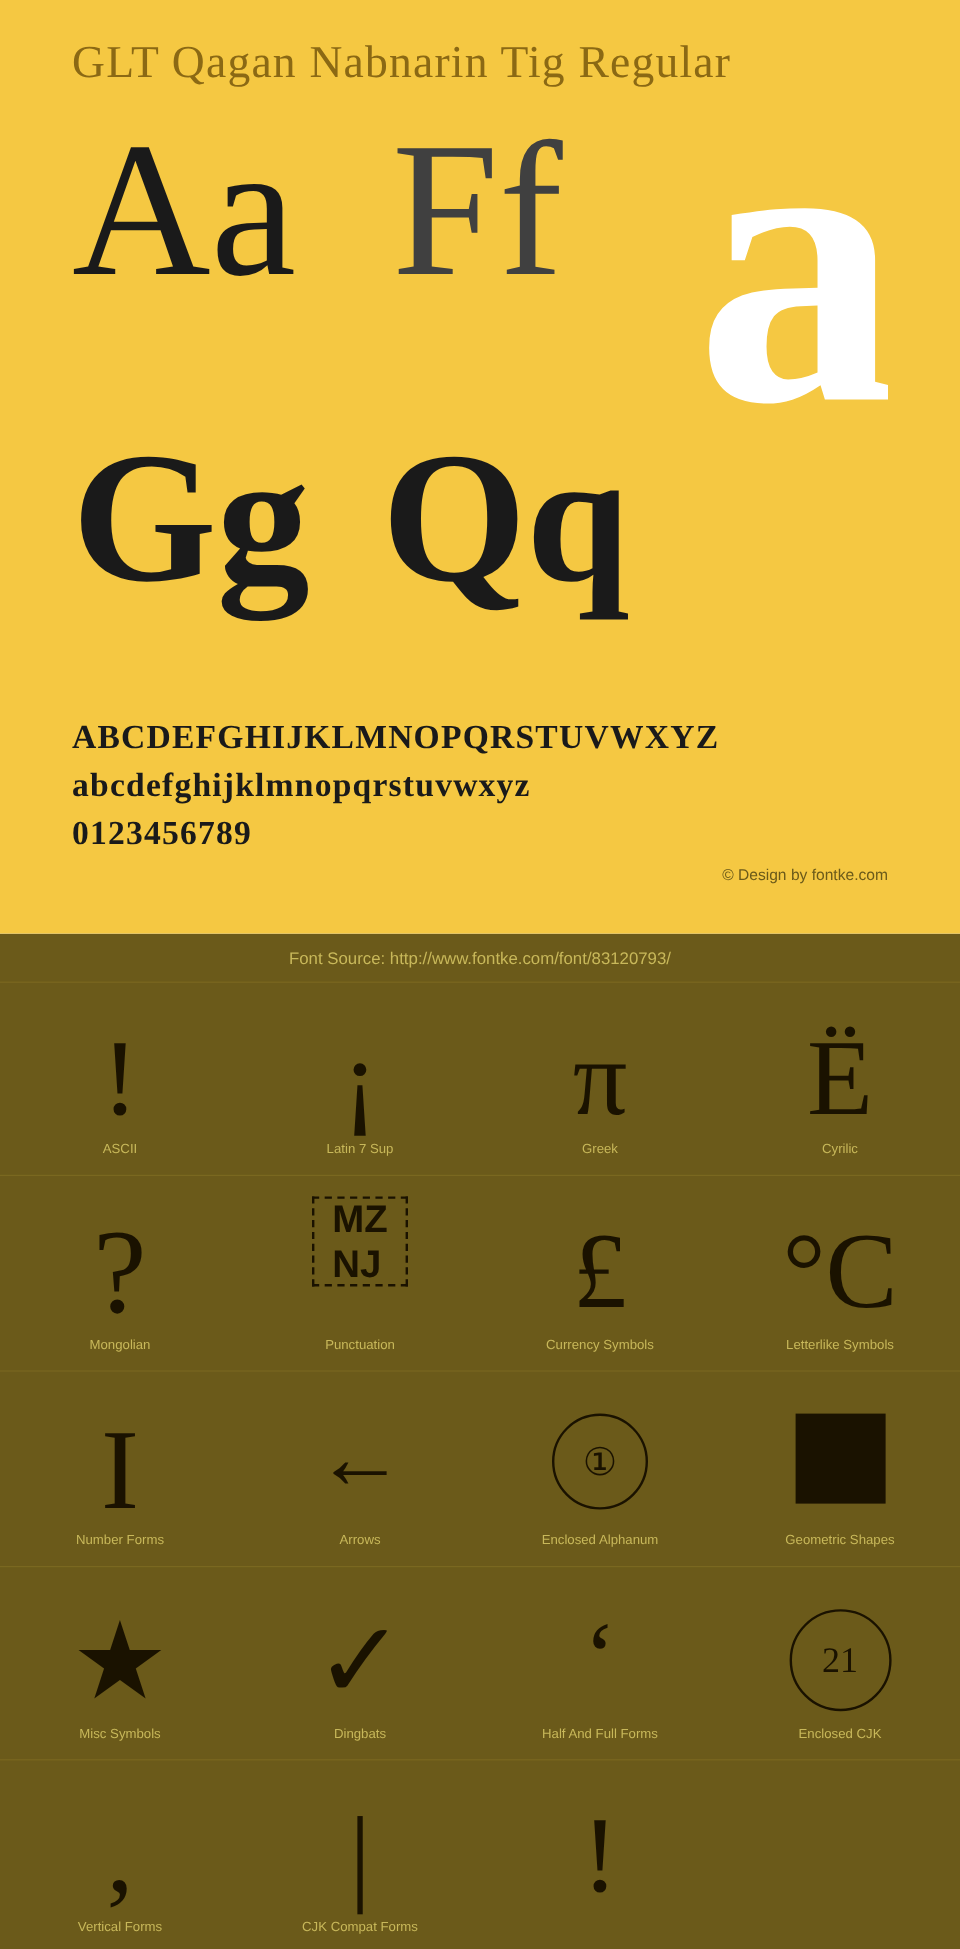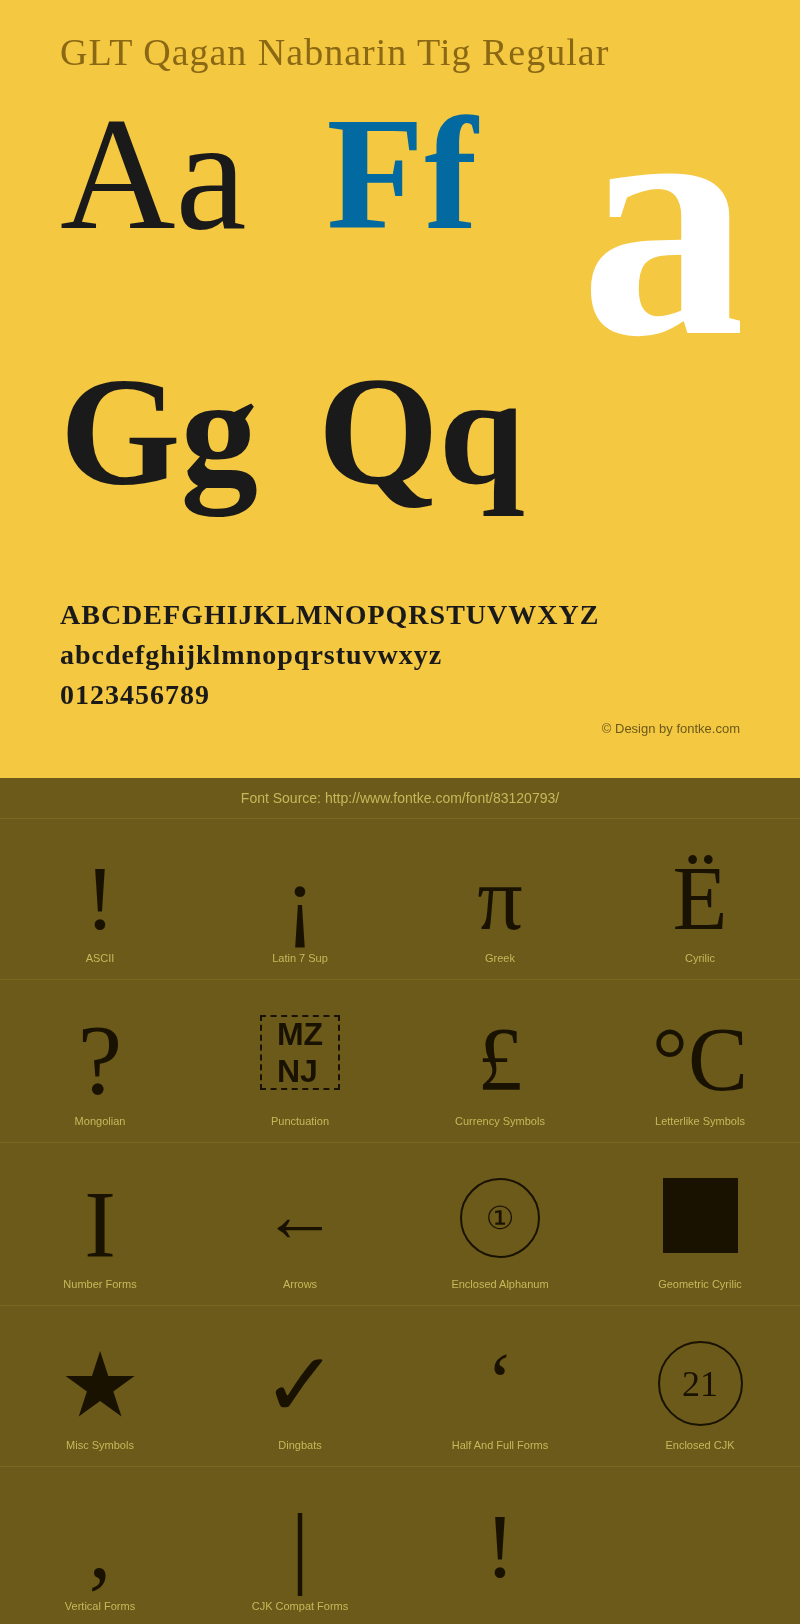--- a/index.html
+++ b/index.html
@@ -34,22 +34,22 @@
       font-size: 160px;
       font-weight: normal;
       color: #1a1a1a;
       font-family: Georgia, serif;
       line-height: 1;
       margin-right: 80px;
     }
 
     .letter-pair-2 {
       font-size: 160px;
-      font-weight: bold;
-      color: #0369a1;
+      font-weight: normal;
+      color: #404040;
       font-family: Georgia, serif;
       line-height: 1;
     }
 
     .large-a-white {
       font-size: 340px;
       font-weight: bold;
       color: white;
       font-family: Georgia, serif;
       line-height: 0.85;
@@ -170,21 +170,21 @@
 
     .symbol-large { font-size: 90px; line-height: 1; }
 
     .dashed-box {
       border: 2px dashed #1a1200;
       width: 80px;
       height: 75px;
       display: flex;
       align-items: center;
       justify-content: center;
-      margin-top: 20px;
+      margin-top: 2px;
       margin-bottom: 5px;
     }
 
     .dashed-box-inner {
       font-size: 32px;
       font-family: Arial, sans-serif;
       color: #1a1200;
       font-weight: bold;
     }
 
@@ -310,39 +310,39 @@
     <div class="grid-item">
       <div class="grid-item-symbol symbol-large" style="font-size:75px;">←</div>
       <div class="grid-item-label">Arrows</div>
     </div>
     <div class="grid-item">
       <div class="circled-num">①</div>
       <div class="grid-item-label">Enclosed Alphanum</div>
     </div>
     <div class="grid-item">
       <div class="black-square"></div>
-      <div class="grid-item-label">Geometric Cyrilic</div>
+      <div class="grid-item-label">Geometric Shapes</div>
     </div>
 
     <div class="grid-divider"></div>
 
     <div class="grid-item">
       <div class="grid-item-symbol symbol-large">★</div>
       <div class="grid-item-label">Misc Symbols</div>
     </div>
     <div class="grid-item">
       <div class="grid-item-symbol symbol-large">✓</div>
       <div class="grid-item-label">Dingbats</div>
     </div>
     <div class="grid-item">
       <div class="grid-item-symbol" style="font-size:80px;line-height:1;color:#1a1200;font-family:Georgia,serif;margin-top:20px;margin-bottom:5px;">ʻ</div>
       <div class="grid-item-label">Half And Full Forms</div>
     </div>
     <div class="grid-item">
-      <div class="circled-num-large" style="font-size:36px;">21</div>
+      <div class="circled-num-large" style="font-size:30px;">21</div>
       <div class="grid-item-label">Enclosed CJK</div>
     </div>
 
     <div class="grid-divider"></div>
 
     <div class="grid-item">
       <div class="grid-item-symbol symbol-large" style="font-size:90px;">,</div>
       <div class="grid-item-label">Vertical Forms</div>
     </div>
     <div class="grid-item">

